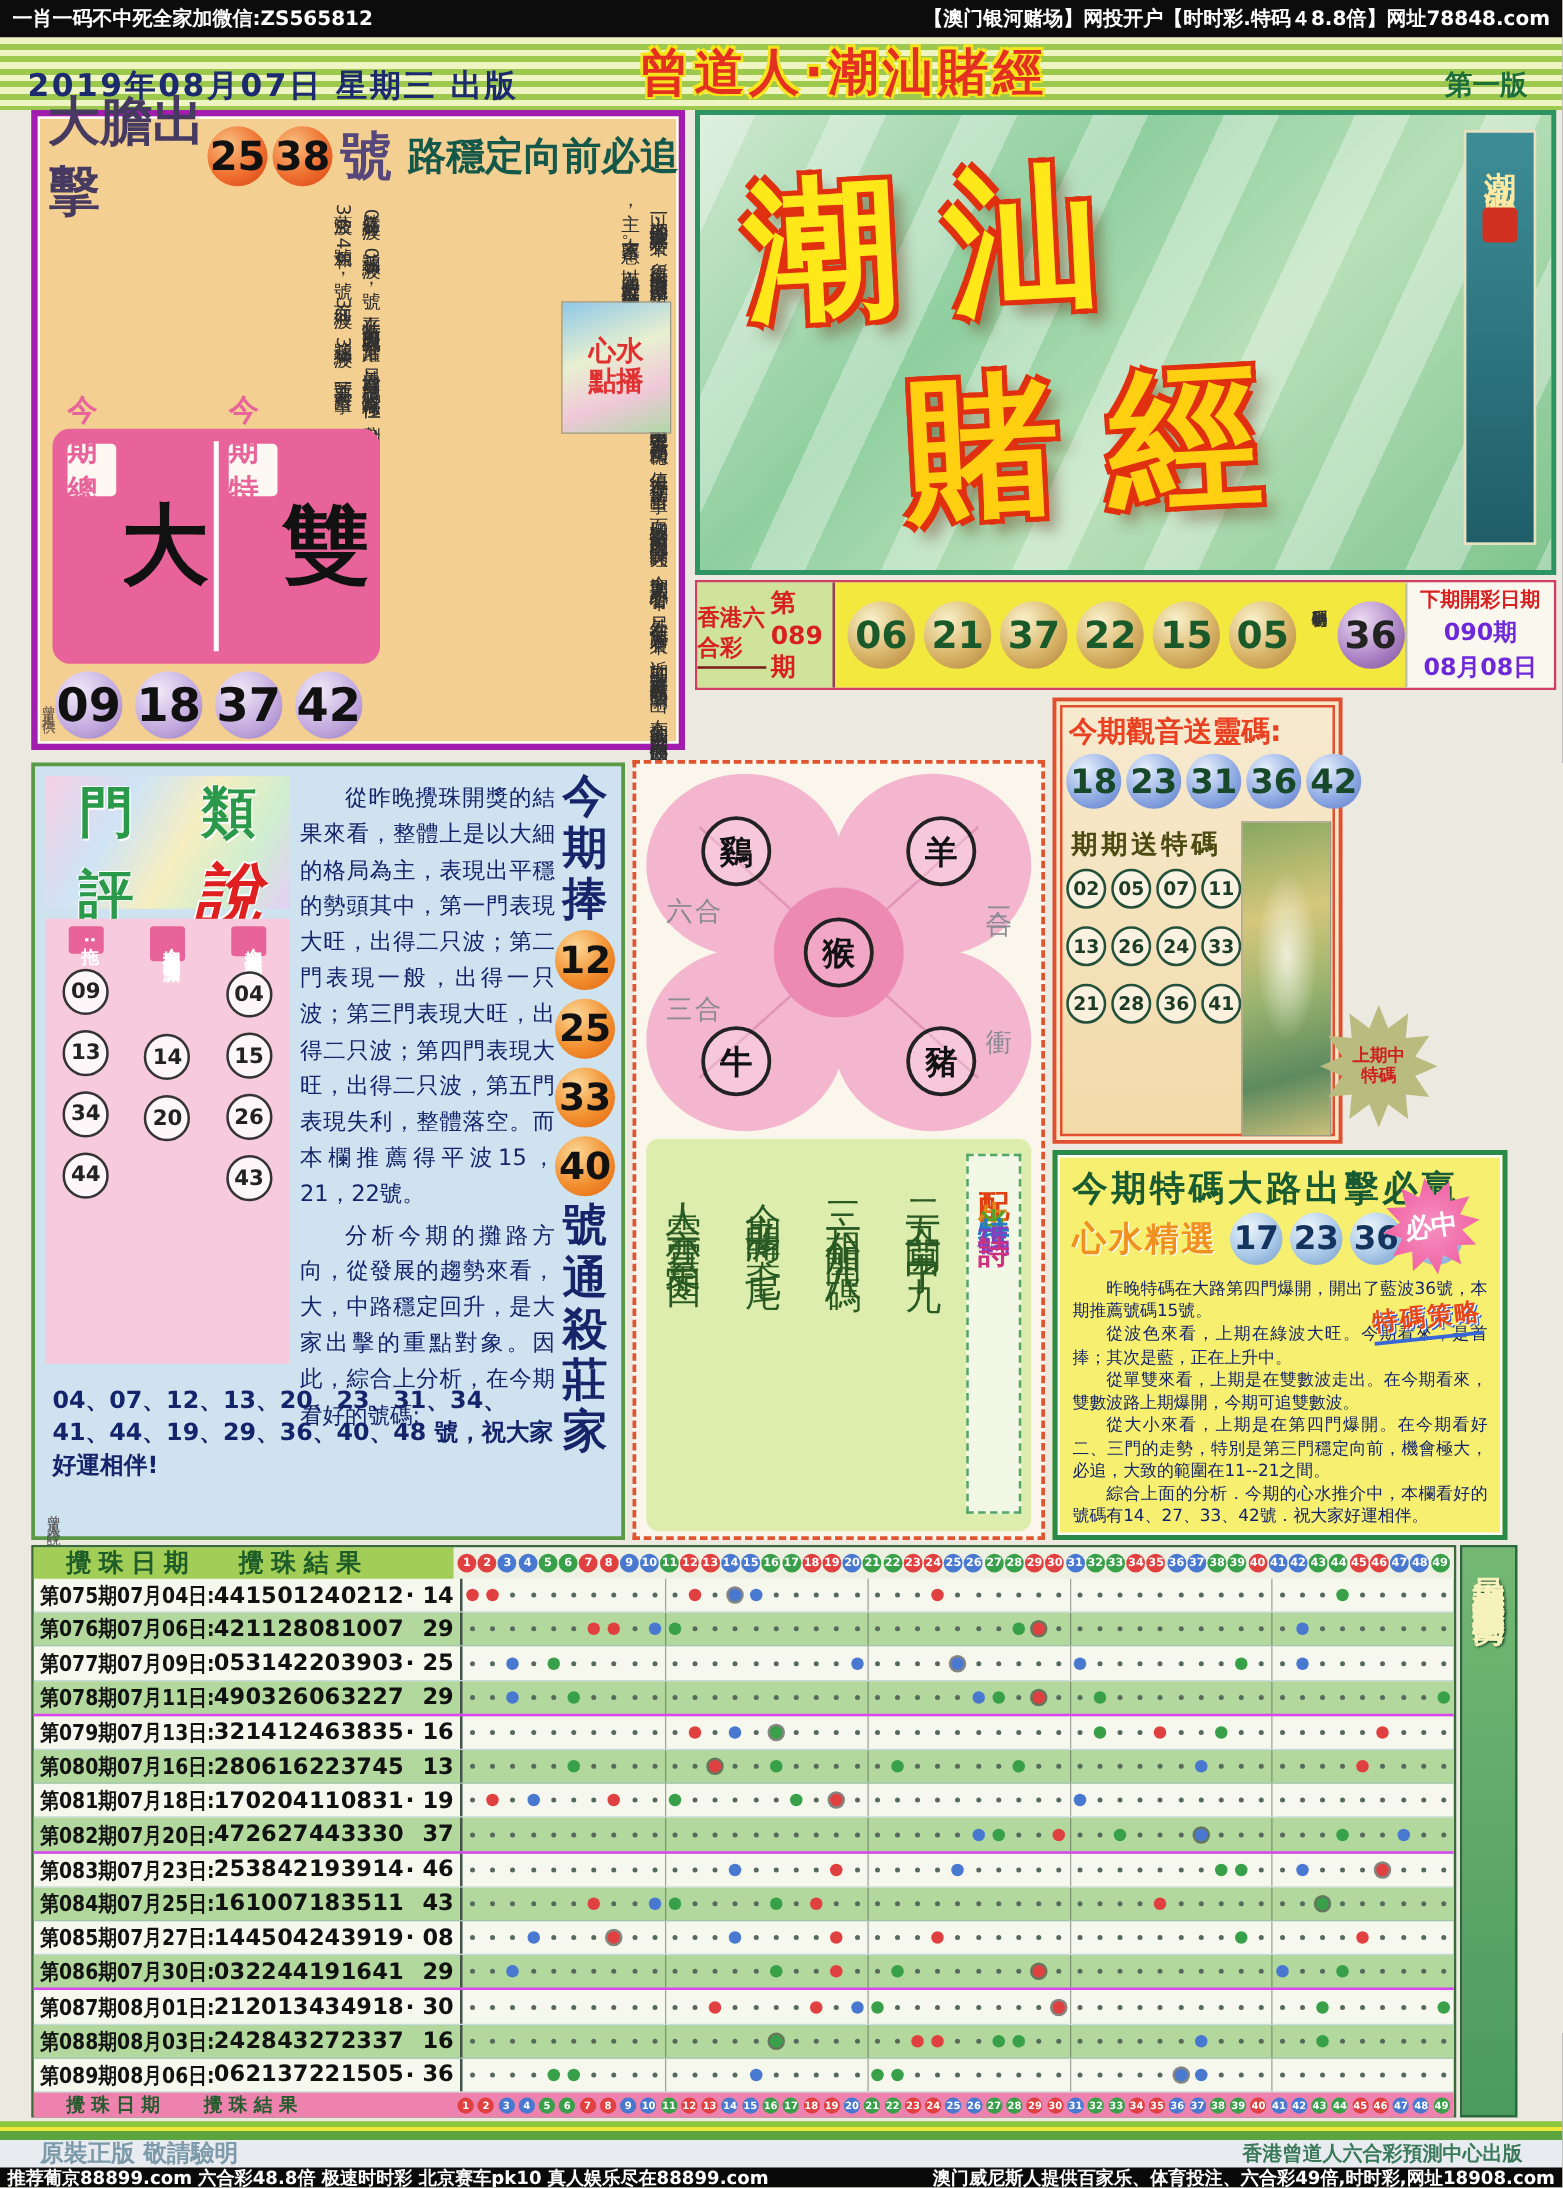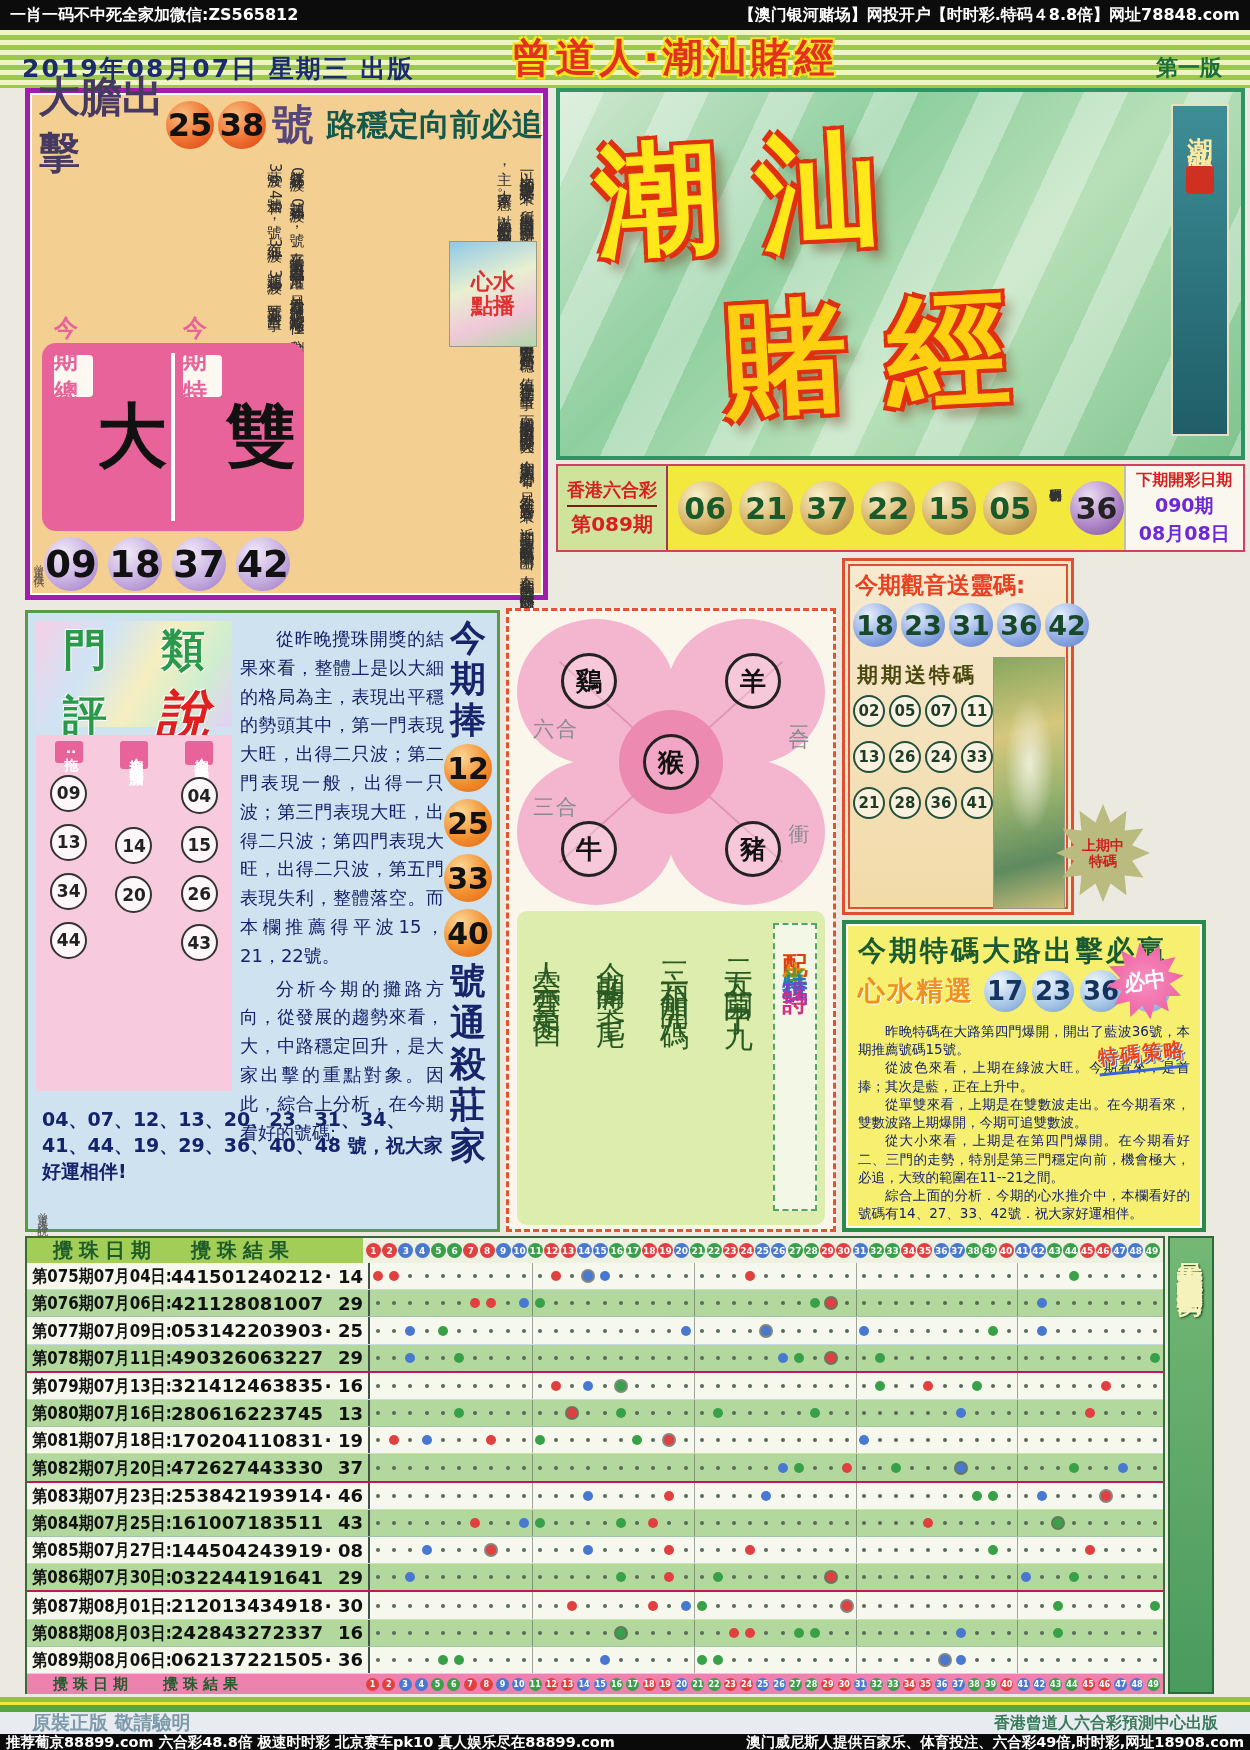--- a/index.html
+++ b/index.html
@@ -60,21 +60,21 @@
       text-shadow:4px 4px 0 #e03010,-4px -4px 0 #e03010,4px -4px 0 #e03010,-4px 4px 0 #e03010,9px 11px 12px rgba(90,30,0,.45)}
   .gg-l1{left:36px;top:22px;transform:rotate(-3deg)}
   .gg-l2{left:165px;top:180px;transform:rotate(-3deg);color:#ffd012}
   .gg-spine{position:absolute;right:12px;top:12px;width:58px;height:332px;border:2px solid #e8e0c0;
             background:linear-gradient(180deg,#3d8d97,#1f5e68);display:flex;flex-direction:column;align-items:center;padding-top:12px;box-sizing:border-box}
   .gg-spine span{writing-mode:vertical-rl;color:#ffe8a0;font-size:25px;font-weight:bold;letter-spacing:9px}
   .gg-seal{width:28px;height:28px;background:#d03020;margin-top:12px;border-radius:4px}
 
   
   .rs{position:absolute;left:556px;top:464px;width:689px;height:88px;display:flex;border:2px solid #d04060;box-sizing:border-box}
-  .rs-left{width:116px;background:#cfe49a;display:flex;flex-direction:column;justify-content:center;align-items:center;
+  .rs-left{width:116px;background:#cfe49a;display:flex;flex-direction:row;justify-content:center;align-items:center;
            gap:4px;border-right:2px solid #9a3a5a}
   .rs-lottery{font-size:18px;font-weight:bold;color:#d82020;border-bottom:2px solid #7a1a1a;padding-bottom:3px}
   .rs-period{font-size:20px;font-weight:bold;color:#d82020}
   .rs-mid{flex:1;background:#f2e83e;display:flex;align-items:center;padding-left:10px;gap:7px}
   .rs-ball{width:54px;height:54px;background:radial-gradient(circle at 35% 28%,#faf2cc,#d8b468 55%,#b08038);
            font-size:30px;color:#1a5a2a}
   .rs-sp-label{writing-mode:vertical-rl;height:58px;font-size:12px;font-weight:bold;color:#333;margin-left:4px;line-height:1.2}
   .rs-sp-ball{width:54px;height:54px;background:radial-gradient(circle at 35% 28%,#ecdcf2,#b088c8 55%,#7a4a9a);
               font-size:30px;color:#222}
   .rs-right{width:126px;background:#faf8ee;display:flex;flex-direction:column;align-items:center;justify-content:center;
@@ -173,21 +173,21 @@
   .t-head{display:flex;height:25px}
   .t-head-left{width:336px;background:#a2ce58;display:flex;align-items:center;gap:34px;padding-left:26px;box-sizing:border-box}
   .t-head-left span{font-size:20px;font-weight:bold;color:#1e5c28;letter-spacing:6px;white-space:nowrap}
   .t-head-right{flex:1;background:#eef0e2;display:flex;align-items:center;justify-content:space-between;padding:0 3px}
   .hb{width:15px;height:15px;border-radius:50%;color:#fff;font-size:9px;font-weight:bold;display:flex;
       align-items:center;justify-content:center;flex:none}
   .hb.small{width:13px;height:13px;font-size:8px}
   .t-body{height:411px;display:flex;flex-direction:column}
   .trow{flex:1;display:flex;align-items:center;border-bottom:1px solid rgba(120,160,200,.35)}
   .trow:nth-child(even){background:#b2d89e}
-  .trow.sep{border-bottom:2px solid #be185d}
+  .trow.sep{border-bottom:2px solid #d946ef}
   .tr-period{width:138px;font-size:17.5px;font-weight:bold;color:#111;white-space:nowrap;
              transform:scaleX(.86);transform-origin:left center;padding-left:6px}
   .tr-nums{width:152px;display:flex;justify-content:space-between;font-size:18px;font-weight:bold;color:#111}
   .tr-dot{width:10px;font-size:19px;font-weight:bold;color:#111;text-align:center}
   .tr-sp{width:30px;font-size:18px;font-weight:bold;color:#111;text-align:right;padding-right:5px}
   .tr-grid{flex:1;display:grid;grid-template-columns:repeat(49,1fr);height:100%;align-items:center;border-left:2px solid #44504a}
   .gcell{display:flex;align-items:center;justify-content:center;height:100%}
   .gcell:nth-child(10n+1):not(:first-child){border-left:1px solid rgba(70,80,70,.5)}
   .gdot{width:4px;height:4px;border-radius:50%;background:#57695c}
   .gdot.hit{width:10px;height:10px}

